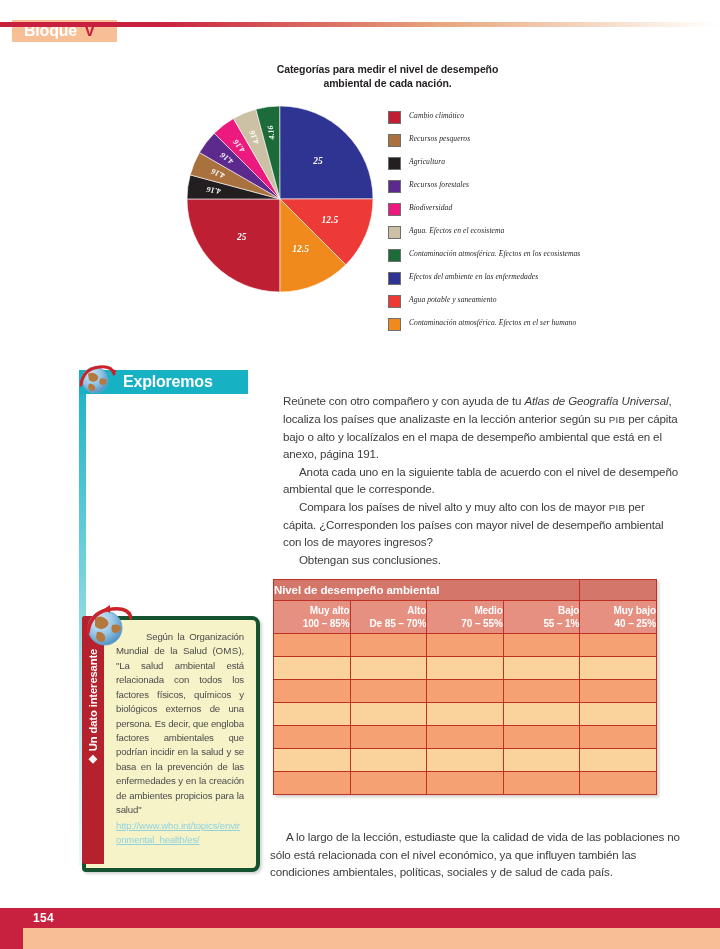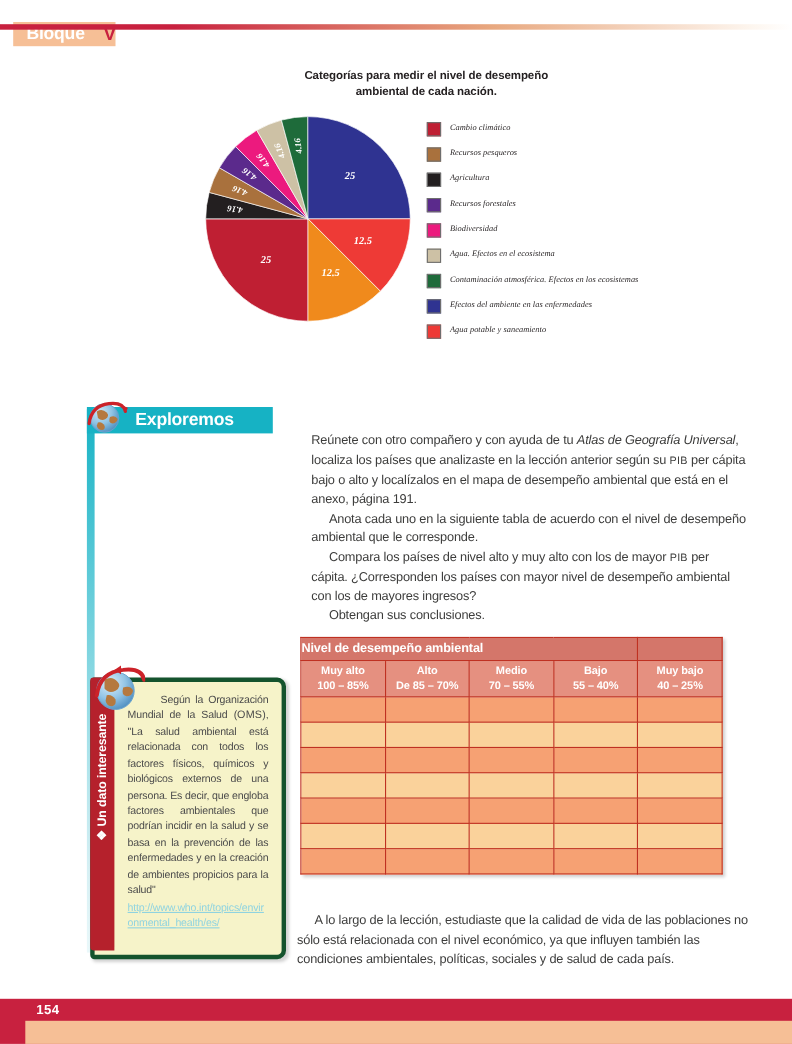--- a/index.html
+++ b/index.html
@@ -18,25 +18,25 @@
   
   #bloque-header {
     position: absolute;
     left: 0; top: 20px;
     width: 720px; height: 22px;
   }
   #bloque-tab {
     position: absolute;
     left: 12px; top: 0;
     height: 22px;
-    padding: 0 0 0 12px;
+    padding: 0 22px 0 12px;
     background: #f6bf96;
     display: flex;
     align-items: center;
-    gap: 17px;
+    gap: 7px;
     text-align: right;
   }
   #bloque-tab .bloque-word {
     color: #ffffff;
     font-size: 16px;
     font-weight: bold;
     letter-spacing: -0.2px;
   }
   #bloque-tab .bloque-num {
     color: #c8213f;
@@ -232,21 +232,21 @@
     text-align: left;
     letter-spacing: -0.1px;
   }
   #nivel-table th.group-blank { background: #d4766a; }
   #nivel-table th.sub-head {
     background: #e59080;
     color: #ffffff;
     font-size: 10px;
     font-weight: bold;
     height: 32px;
-    text-align: center;
+    text-align: right;
     line-height: 1.35;
     letter-spacing: -0.1px;
   }
   #nivel-table td.cell-a { background: #f6a173; height: 22px; }
   #nivel-table td.cell-b { background: #fad29b; height: 22px; }
 
   
   #bottom-band {
     position: absolute;
     left: 0; top: 908px;
@@ -344,20 +344,24 @@
         <span class="legend-text">Contaminación atmosférica. Efectos en los ecosistemas</span>
       </div>
       <div class="legend-row">
         <span class="legend-swatch" style="background: rgb(47, 51, 145);"></span>
         <span class="legend-text">Efectos del ambiente en las enfermedades</span>
       </div>
       <div class="legend-row">
         <span class="legend-swatch" style="background: rgb(238, 58, 54);"></span>
         <span class="legend-text">Agua potable y saneamiento</span>
       </div>
+      <div class="legend-row">
+        <span class="legend-swatch" style="background: rgb(240, 138, 28);"></span>
+        <span class="legend-text">Contaminación atmosférica. Efectos en el ser humano</span>
+      </div>
     </div>
 </div>
 
 <div id="teal-rule"></div>
 
 <div id="exploremos-bar">
   <span class="title">Exploremos</span>
 </div>
 
 <svg id="globe-top" viewBox="0 0 40 40">
@@ -424,21 +428,21 @@
           <th class="sub-head">
             <div>Alto</div>
             <div>De 85 – 70%</div>
           </th>
           <th class="sub-head">
             <div>Medio</div>
             <div>70 – 55%</div>
           </th>
           <th class="sub-head">
             <div>Bajo</div>
-            <div>55 – 40%</div>
+            <div>55 – 1%</div>
           </th>
           <th class="sub-head">
             <div>Muy bajo</div>
             <div>40 – 25%</div>
           </th>
         </tr>
     </thead>
     <tbody id="table-body">
         <tr>
           <td class="cell-a"></td>

